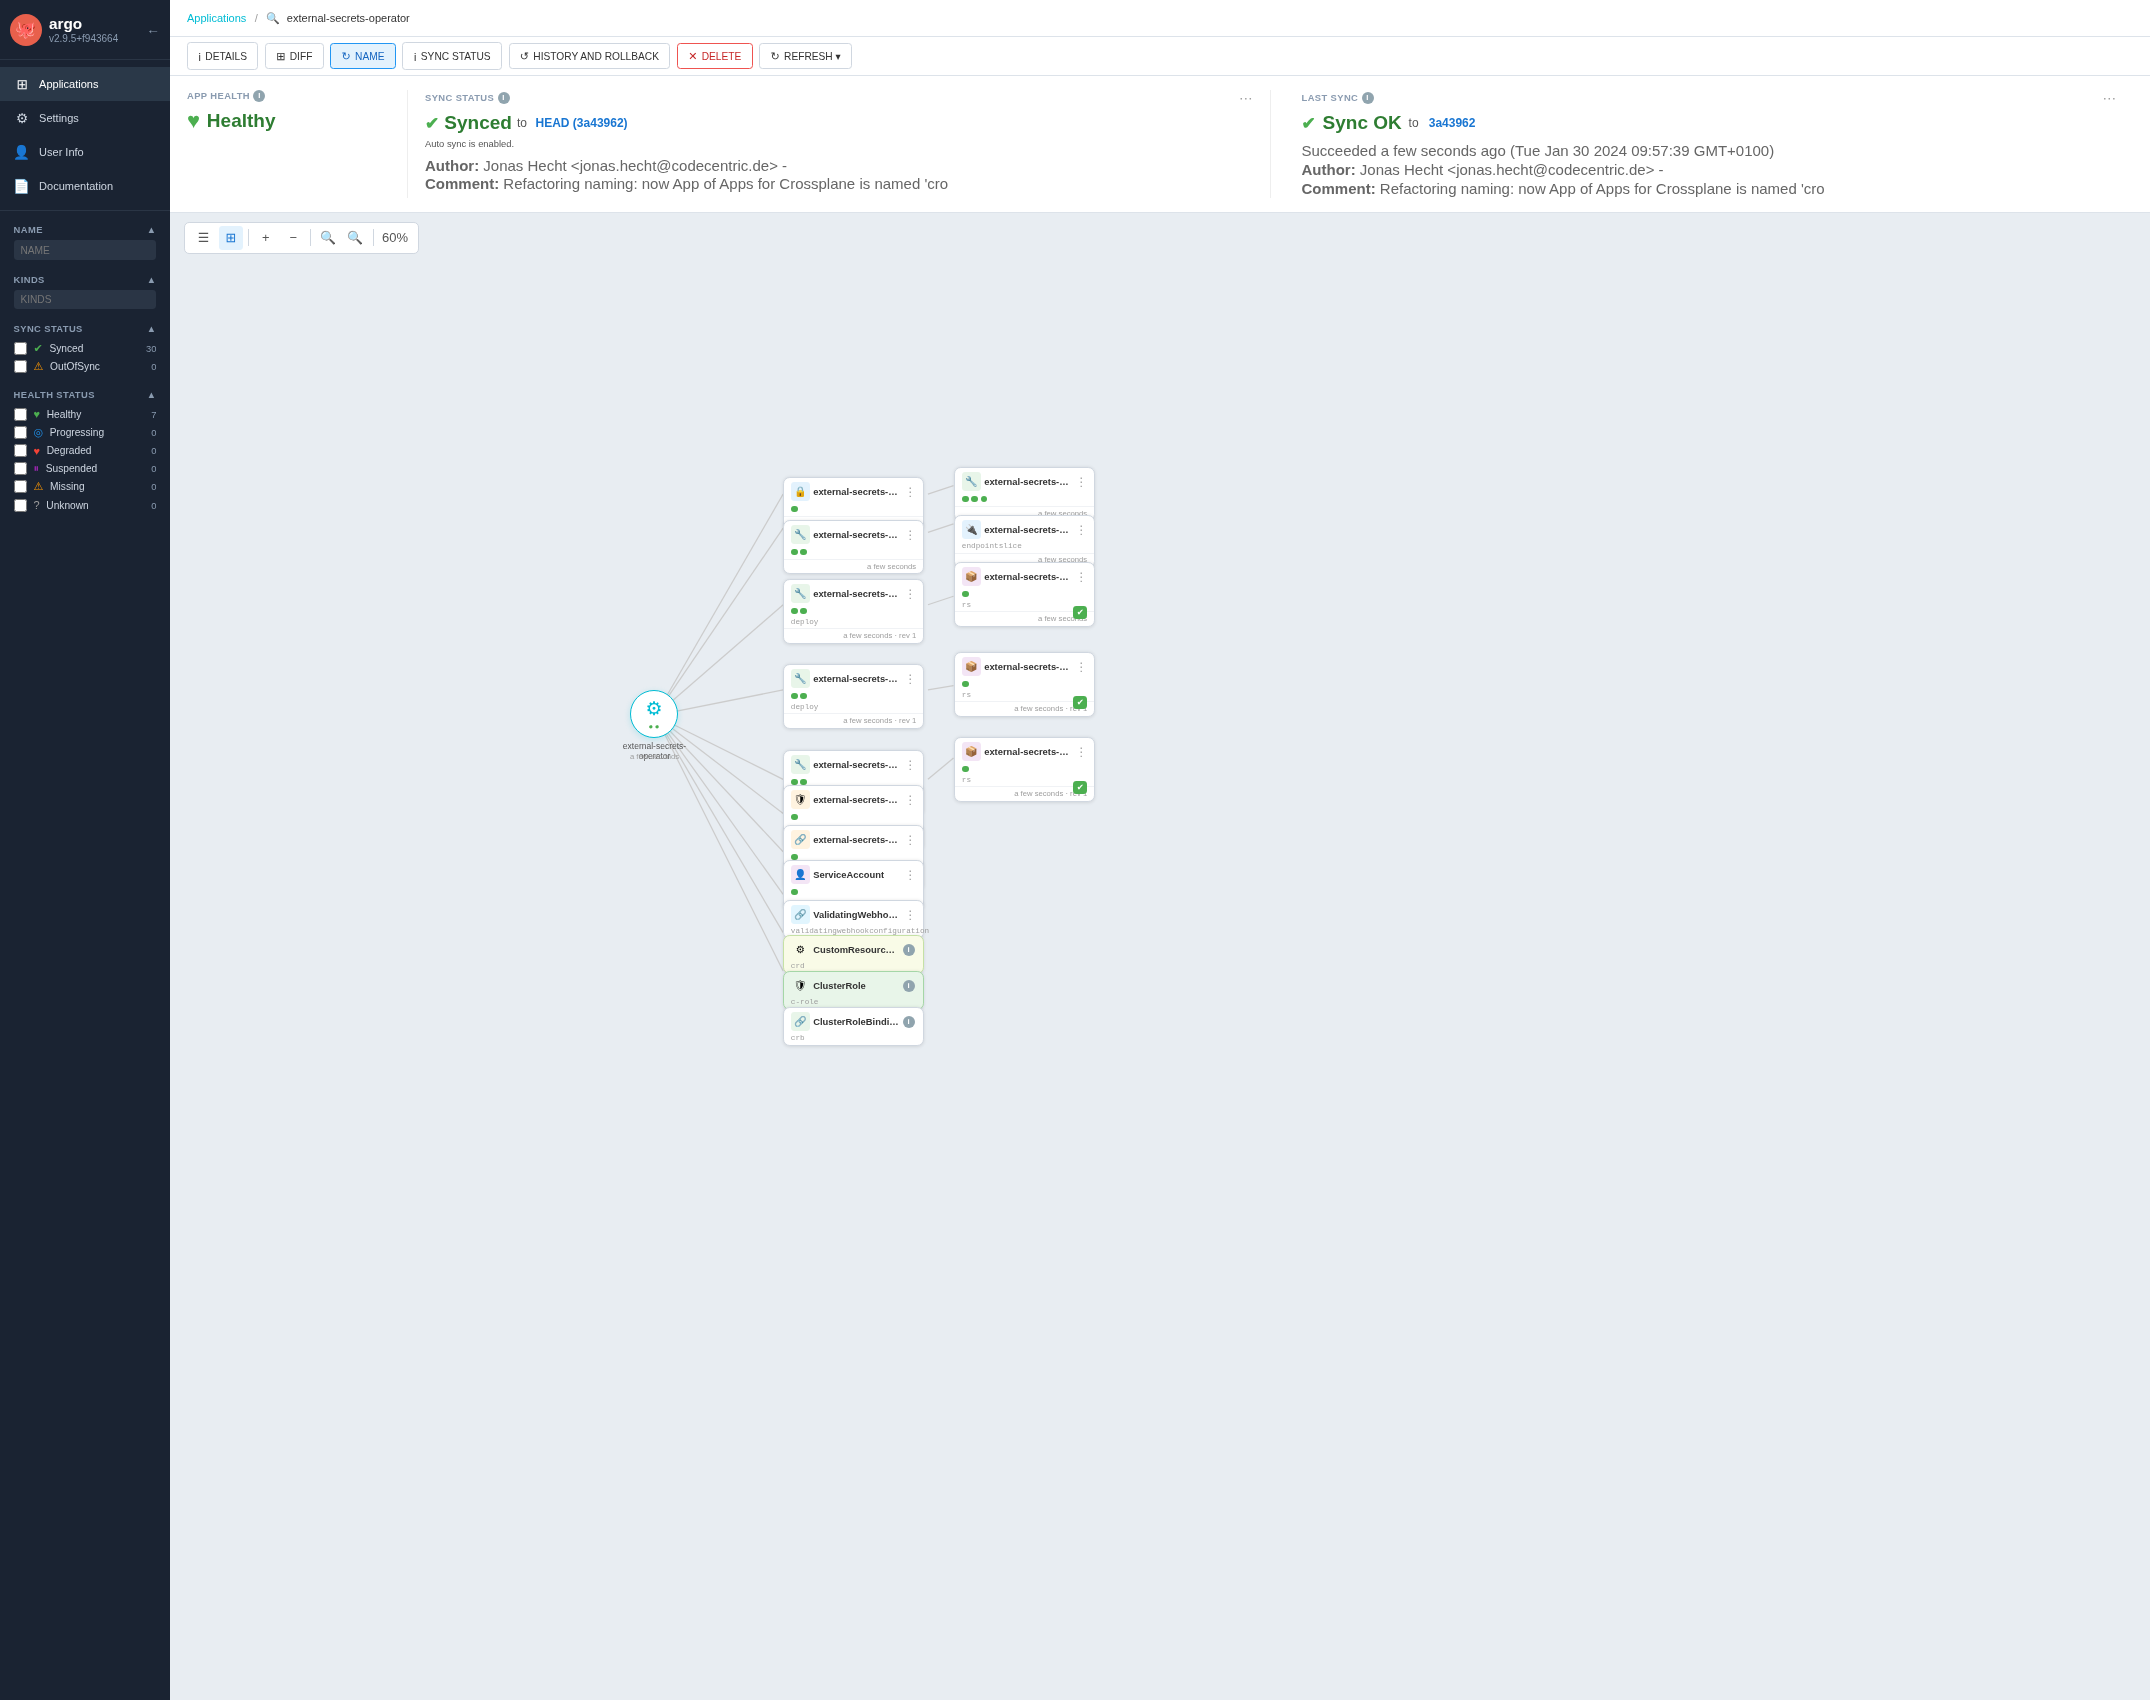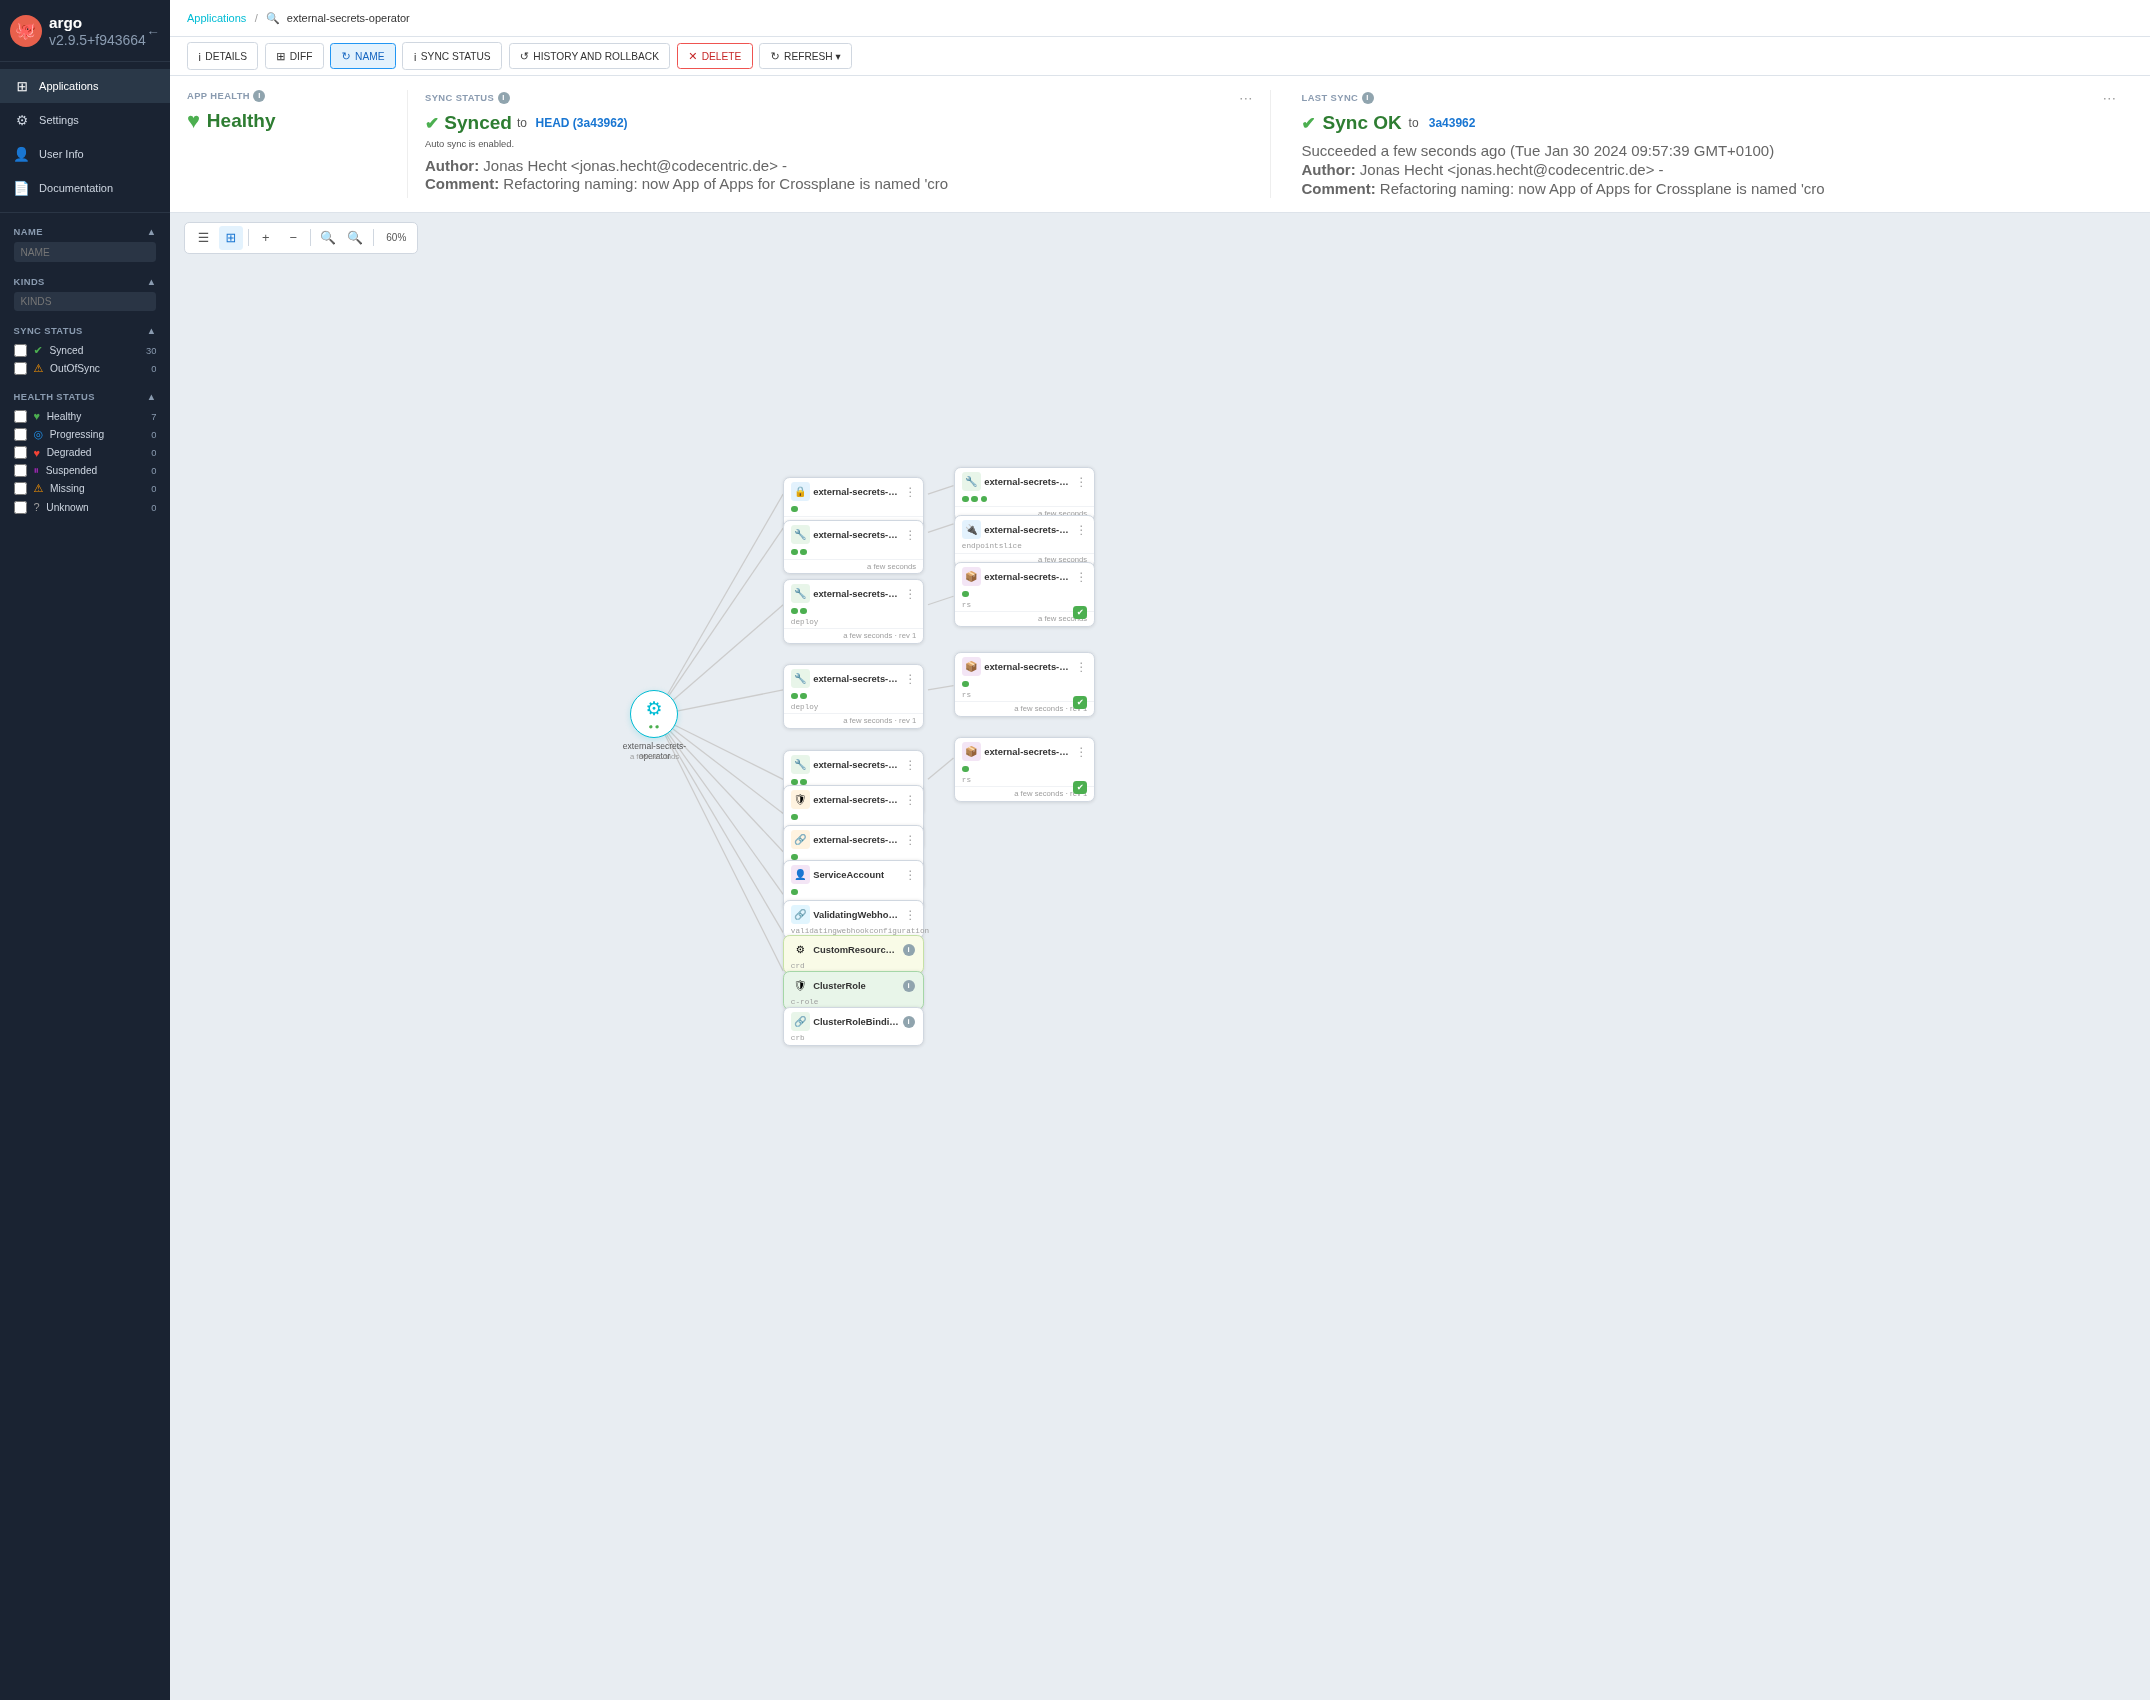--- a/index.html
+++ b/index.html
@@ -5,21 +5,21 @@
     * { box-sizing: border-box; margin: 0; padding: 0; }
     body { font-family: -apple-system, BlinkMacSystemFont, 'Segoe UI', sans-serif; background: #f0f2f5; display: flex; height: 100vh; overflow: hidden; font-size: 11px; }
 
     
     .sidebar { width: 170px; min-width: 170px; background: #1a2332; color: #cdd5e0; display: flex; flex-direction: column; height: 100vh; overflow-y: auto; }
     .sidebar-header { padding: 13.6px 10.2px; display: flex; align-items: center; justify-content: space-between; border-bottom: 0.9px solid #2a3545; }
     .sidebar-logo { display: flex; align-items: center; gap: 6.8px; }
     .sidebar-logo-icon { width: 32px; height: 32px; background: #e8604c; border-radius: 50%; display: flex; align-items: center; justify-content: center; font-size: 17px; }
     .sidebar-logo-text { display: flex; flex-direction: column; }
     .sidebar-logo-name { font-size: 15.3px; font-weight: 700; color: #fff; }
-    .sidebar-logo-version { font-size: 14px; color: #8a9bb0; }
+    .sidebar-logo-version { font-size: 10px; color: #8a9bb0; }
     .sidebar-back-btn { color: #8a9bb0; cursor: pointer; font-size: 13.6px; }
 
     .sidebar-nav { padding: 6.8px 0; }
     .sidebar-nav-item { display: flex; align-items: center; gap: 8.5px; padding: 8.5px 13.6px; cursor: pointer; color: #cdd5e0; font-size: 11px; font-weight: 500; }
     .sidebar-nav-item.active { background: #2a3848; color: #fff; }
     .sidebar-nav-item .nav-icon { width: 17px; height: 17px; display: flex; align-items: center; justify-content: center; font-size: 13.6px; }
 
     .sidebar-filters { padding: 6.8px 0; border-top: 0.9px solid #2a3545; }
     .filter-section { padding: 6.8px 13.6px; }
     .filter-section-header { display: flex; align-items: center; justify-content: space-between; font-size: 9.4px; font-weight: 700; color: #8a9bb0; text-transform: uppercase; letter-spacing: 0.4px; margin-bottom: 5.1px; cursor: pointer; }
@@ -69,21 +69,21 @@
     .sync-head-link { font-size: 12px; font-weight: 600; color: #1976d2; cursor: pointer; margin-left: 3.4px; }
     .auto-sync-badge { font-size: 9.4px; color: #555; margin-top: 3.4px; }
     .sync-ok-value { display: flex; align-items: center; gap: 6.8px; font-size: 19px; font-weight: 700; color: #2e7d32; }
 
     
     .graph-area { flex: 1; overflow: hidden; position: relative; background: #e8edf2; }
     .graph-toolbar { position: absolute; top: 8.5px; left: 13.6px; display: flex; align-items: center; gap: 3.4px; background: #fff; border: 0.9px solid #d0d7e0; border-radius: 5.1px; padding: 3.4px 6.8px; z-index: 10; }
     .graph-tool-btn { width: 24px; height: 24px; display: flex; align-items: center; justify-content: center; cursor: pointer; border-radius: 3.4px; color: #555; font-size: 12.8px; border: none; background: transparent; }
     .graph-tool-btn.active { background: #e3f2fd; color: #1976d2; }
     .graph-tool-sep { width: 0.9px; height: 17px; background: #d0d7e0; margin: 0 1.7px; }
-    .zoom-display { font-size: 10px; color: #555; padding: 0 3.4px; min-width: 31px; text-align: right; }
+    .zoom-display { font-size: 13px; color: #555; padding: 0 3.4px; min-width: 31px; text-align: right; }
     .graph-svg { position: absolute; top: 0; left: 0; width: 100%; height: 100%; pointer-events: none; }
 
     
     .node { position: absolute; background: #fff; border: 0.9px solid #d0d7e0; border-radius: 6.8px; box-shadow: 0 0.9px 3.4px rgba(0,0,0,0.1); cursor: pointer; }
     .node-header { display: flex; align-items: center; justify-content: space-between; padding: 4.3px 6.8px 2.6px; }
     .node-icon { width: 19px; height: 19px; border-radius: 3.4px; display: flex; align-items: center; justify-content: center; font-size: 10.2px; background: #e3f2fd; }
     .node-title { font-size: 9.4px; font-weight: 600; color: #333; flex: 1; margin: 0 3.4px; overflow: hidden; text-overflow: ellipsis; white-space: nowrap; max-width: 102px; }
     .node-menu { color: #9e9e9e; font-size: 12px; cursor: pointer; }
     .node-status { display: flex; align-items: center; gap: 2.6px; padding: 1.7px 6.8px 3.4px; }
     .node-status-dot { width: 6.8px; height: 6.8px; border-radius: 50%; }

